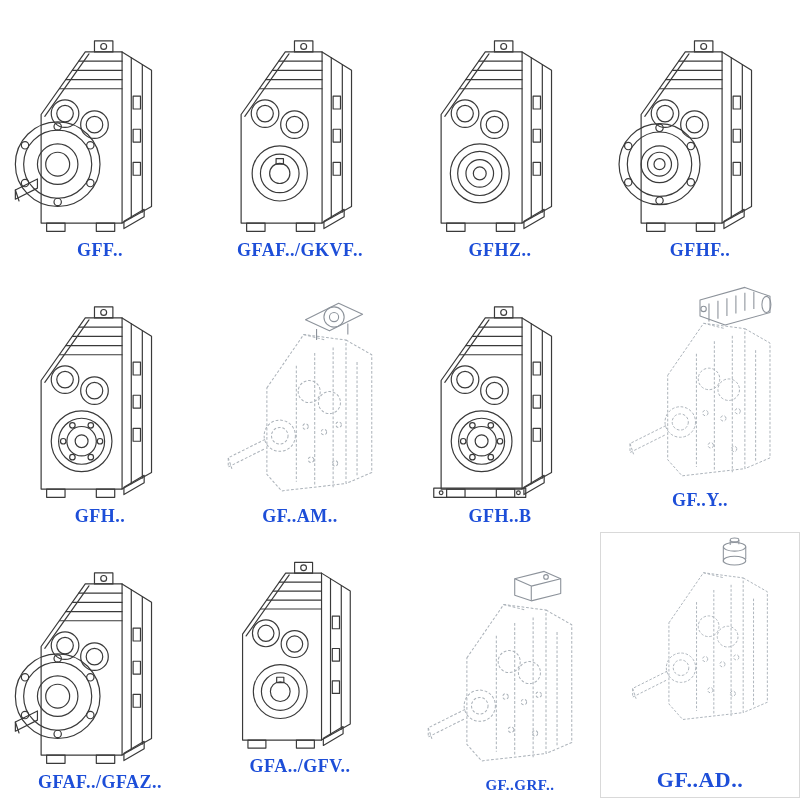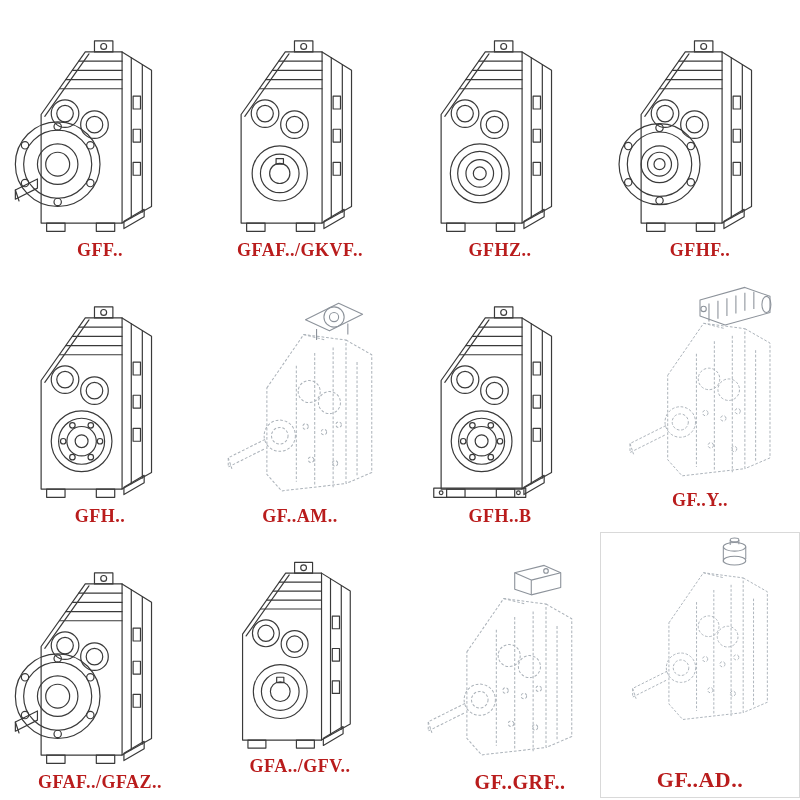--- a/index.html
+++ b/index.html
@@ -11,25 +11,25 @@
     width:800px;height:798px;
   }
   .cell{
     display:flex;flex-direction:column;align-items:center;justify-content:flex-end;
     padding-bottom:4px;box-sizing:border-box;
   }
   .cell.boxed{border:1px solid #d9d9d9;gap:33px;}
   .drawing{width:184px;height:212px;display:block;}
   .caption{
     font-family:"Liberation Serif",serif;
-    font-weight:700;font-size:18px;color:#b91c1c;
+    font-weight:700;font-size:18px;color:#1d4ed8;
     letter-spacing:.5px;line-height:1.2;margin-top:2px;
     white-space:nowrap;
   }
-  .caption.lg{font-size:20px;margin-left:40px;}
+  .caption.lg{font-size:15px;margin-left:40px;}
   .caption.xl{font-size:22px;}
   
   .ink{stroke:#3a3a3a;stroke-width:1.3;fill:none;stroke-linejoin:round;stroke-linecap:round;}
   .ghost{stroke:#abb2b9;stroke-width:1.1;fill:none;stroke-dasharray:3 2;stroke-linejoin:round;}
   .attach{stroke:#8d939b;stroke-width:1.2;fill:none;stroke-dasharray:none;stroke-linejoin:round;}
   .hidden-defs{position:absolute;width:0;height:0;overflow:hidden;}
 </style>
 </head>
 <body>
 

